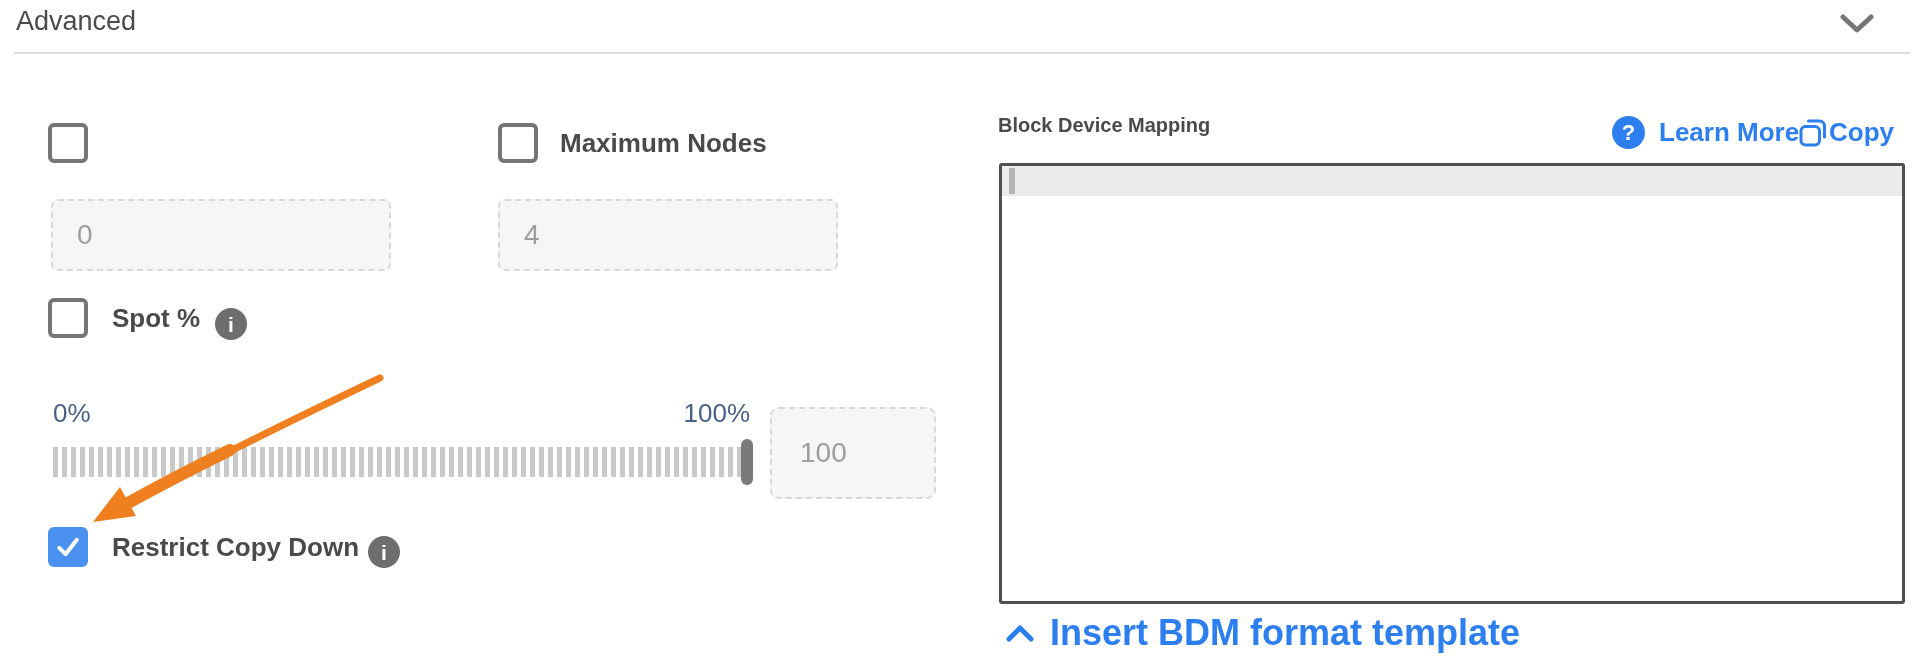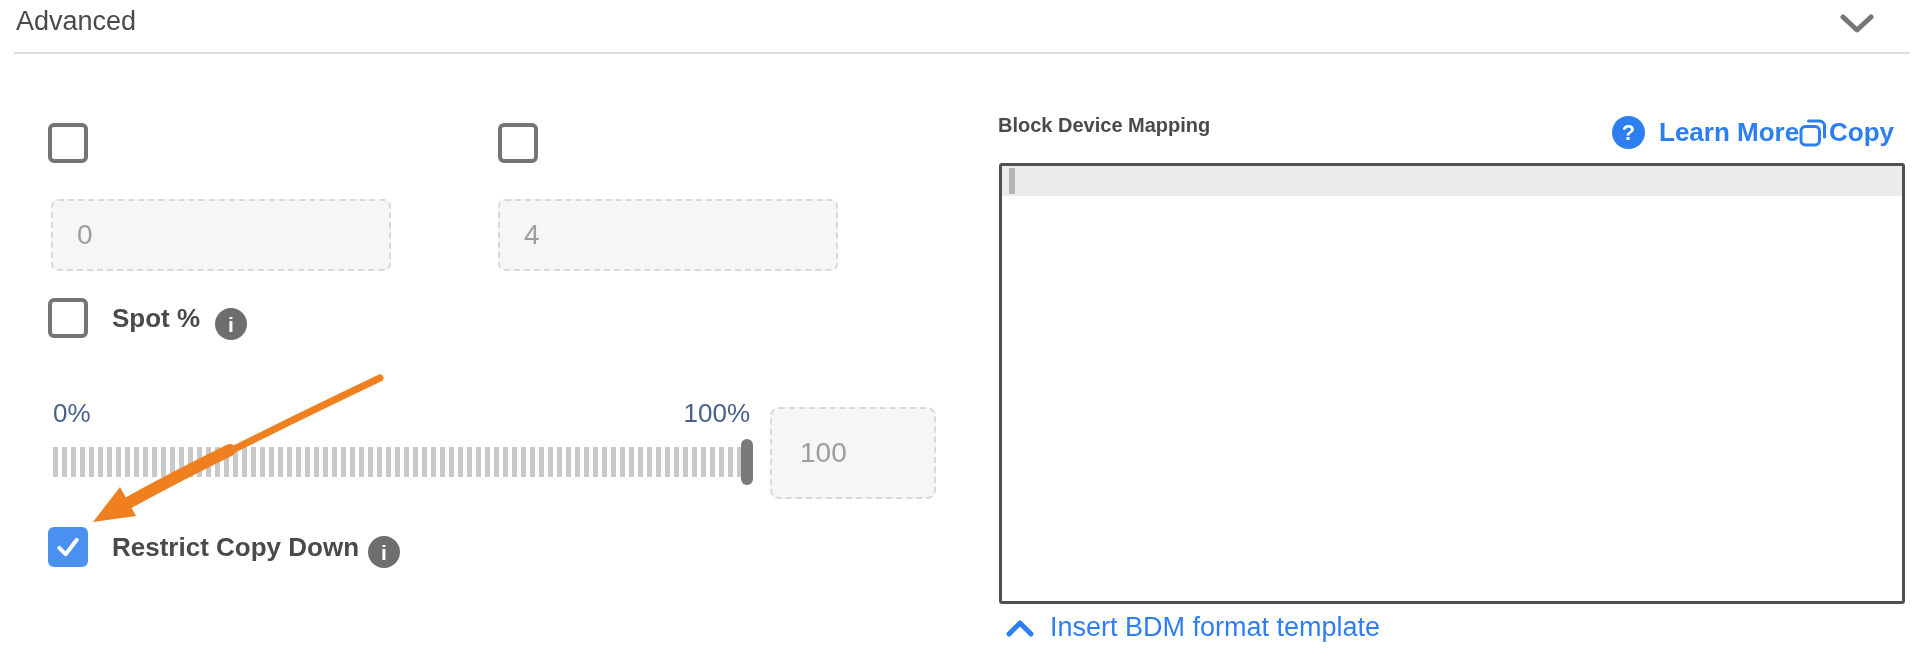--- a/index.html
+++ b/index.html
@@ -68,40 +68,41 @@
 
   .editor{
     left:999px;top:163px;width:906px;height:441px;box-sizing:border-box;
     border:3px solid var(--editor-border,#4f4f4f);border-radius:3px;background:#fff;cursor:text;
   }
   .editor-active-line{position:relative;height:30px;background:var(--active-line,#ebebeb);}
   .editor-cursor{position:absolute;left:7px;top:2px;width:6px;height:26px;background:var(--cursor-gray,#b5b5b5);}
   .editor-text{font-size:24px;color:#4a4a4a;}
 
   .insert-link{left:1006px;top:612px;display:flex;align-items:center;gap:16px;cursor:pointer;}
-  .insert-text{font-size:27px;font-weight:400;color:var(--link-blue,#2d7ff0);white-space:nowrap;}
+  .insert-text{font-size:36px;font-weight:700;color:var(--link-blue,#2d7ff0);white-space:nowrap;}
 </style>
 </head>
 <body>
 
 <div class="stage">
 
   <div class="abs panel-title">Advanced</div>
   <svg class="abs header-chevron" viewBox="0 0 34 20">
     <polyline points="3,3 17,16 31,3" fill="none" stroke="#757575" stroke-width="5" stroke-linecap="round" stroke-linejoin="round"></polyline>
   </svg>
   <div class="abs divider"></div>
 
   <div class="abs checkbox" style="left:48px;top:123px;">
     
   </div>
 
   <div class="abs checkbox" style="left:498px;top:123px;">
     
   </div>
+  <div class="abs cb-label" style="left:560px;top:123px;">Maximum Nodes</div>
 
   <input class="abs dashed-input" style="left: 51px; top: 199px; width: 340px; height: 72px;" value="0">
   <input class="abs dashed-input" style="left: 498px; top: 199px; width: 340px; height: 72px;" value="4">
 
   <div class="abs checkbox" style="left:48px;top:298px;">
     
   </div>
   <div class="abs cb-label" style="left:112px;top:298px;">Spot %</div>
   <div class="abs info-icon" style="left:215px;top:308px;">i</div>
 

